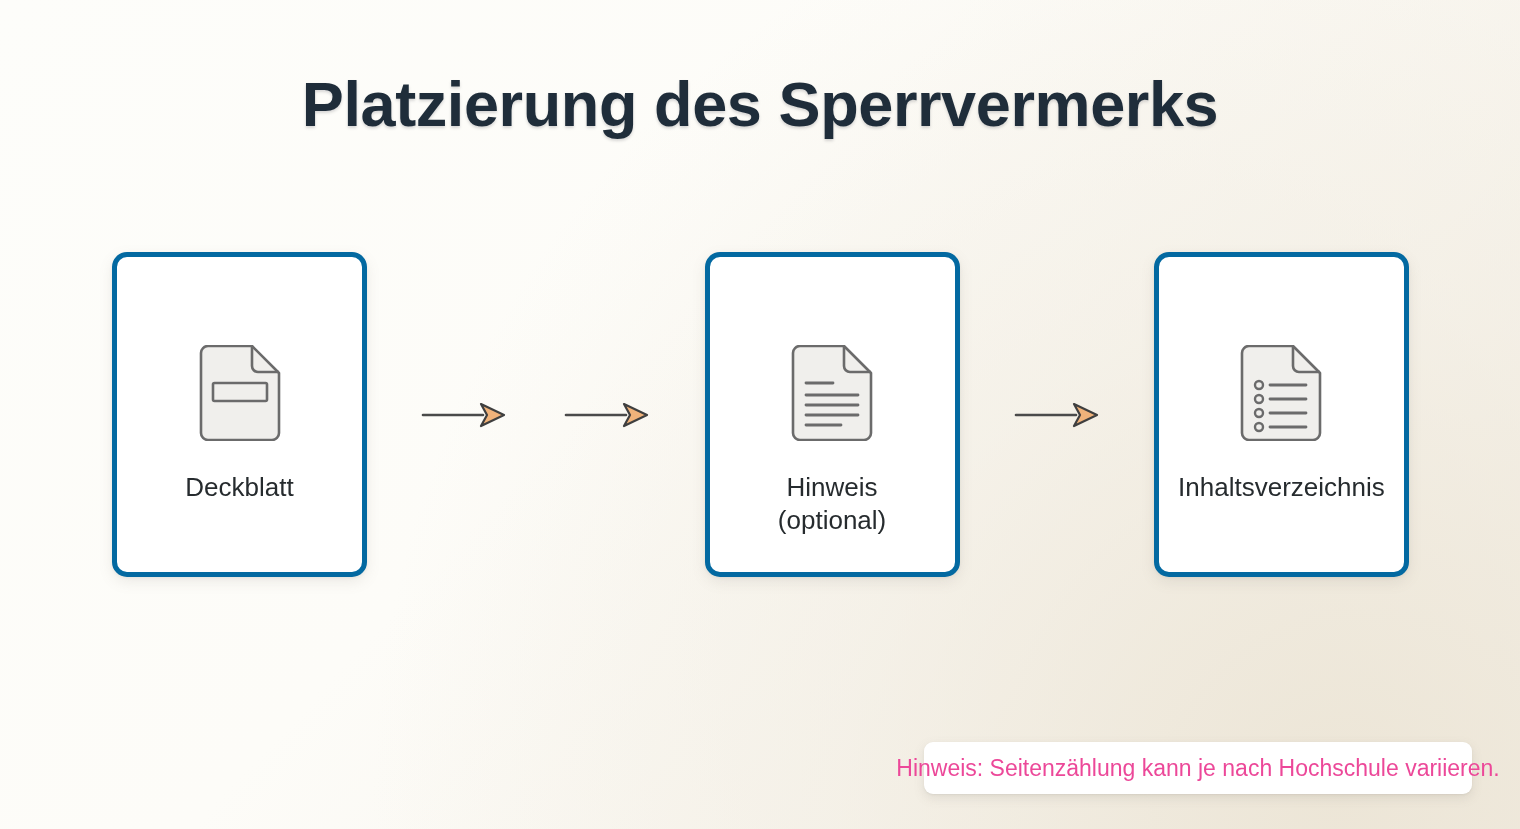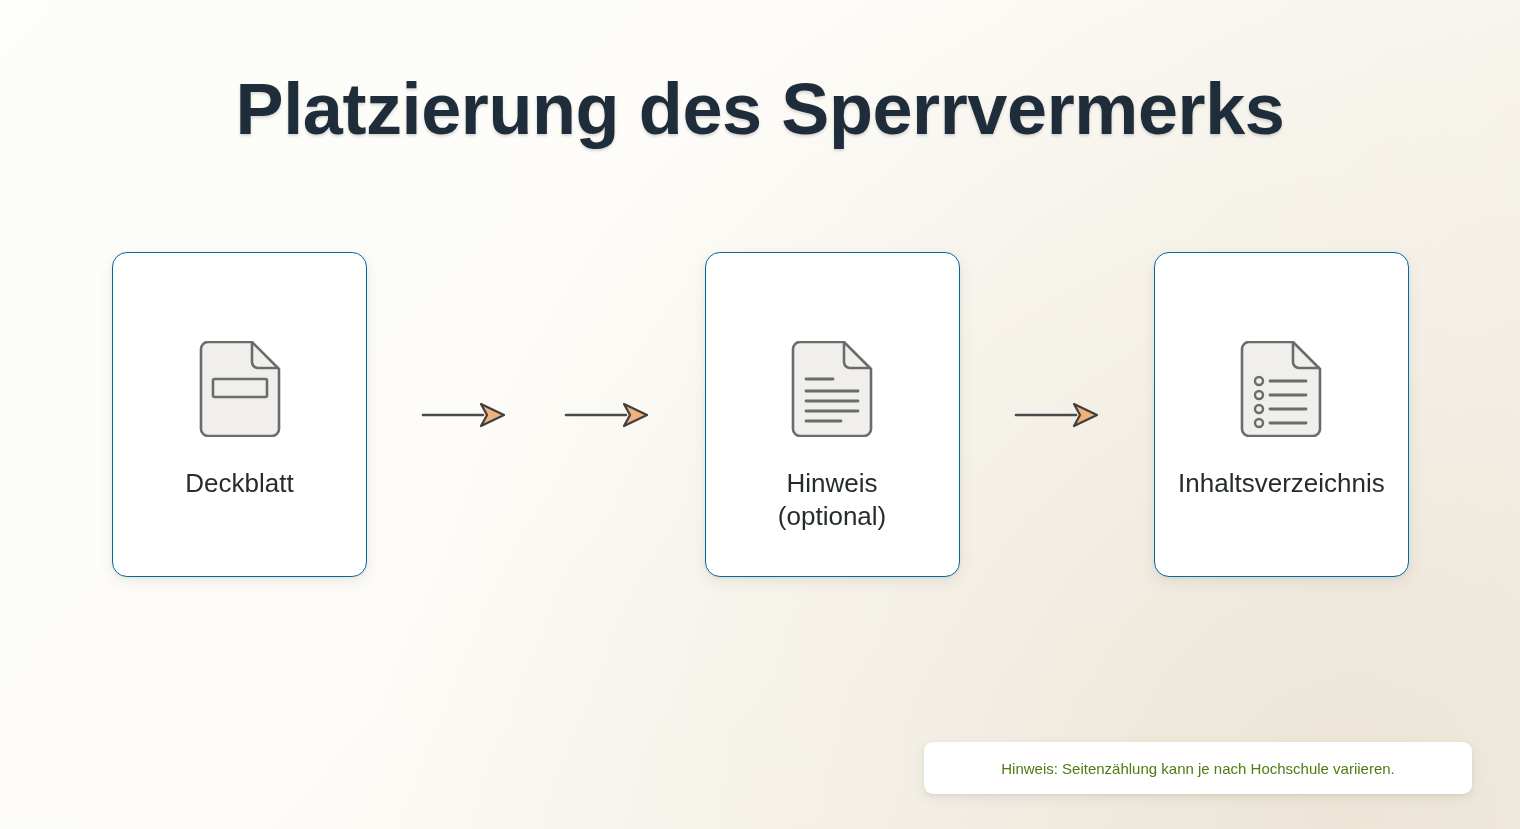--- a/index.html
+++ b/index.html
@@ -24,21 +24,21 @@
     inset: 0;
   }
 
   
   .page-title {
     position: absolute;
     left: 0;
     right: 0;
     top: 68px;
     text-align: center;
-    font-size: 72px;
+    font-size: 63px;
     font-weight: bold;
     letter-spacing: -0.4px;
     color: #1f2d3a;
     text-shadow: 0 2px 3px rgba(80,80,90,0.22);
     white-space: nowrap;
   }
 
   
   .flow-row {
     position: absolute;
@@ -50,21 +50,21 @@
     align-items: center;
     justify-content: space-between;
   }
 
   .card {
     width: 255px;
     height: 325px;
     flex: 0 0 255px;
     border-radius: 15px;
     background: #ffffff;
-    border: 1px solid #0369a1;
+    border: 5px solid #0369a1;
     box-shadow: 0 5px 14px rgba(120,115,105,0.13), 0 1px 3px rgba(120,115,105,0.10);
     display: flex;
     flex-direction: column;
     align-items: center;
     justify-content: flex-start;
     position: relative;
   }
 
   .card.highlight {
     background: #e7f1f9;
@@ -108,22 +108,22 @@
     height: 52px;
     background: #ffffff;
     border-radius: 9px;
     box-shadow: 0 4px 11px rgba(120,115,105,0.15), 0 1px 2px rgba(120,115,105,0.10);
     display: flex;
     align-items: center;
     justify-content: center;
   }
 
   .note-text {
-    font-size: 15px;
-    color: #4d7c0f;
+    font-size: 23px;
+    color: #ec4899;
     white-space: nowrap;
   }
 </style>
 </head>
 <body>
 
 <div class="stage">
 
   <div class="page-title">Platzierung des Sperrvermerks</div>
 

